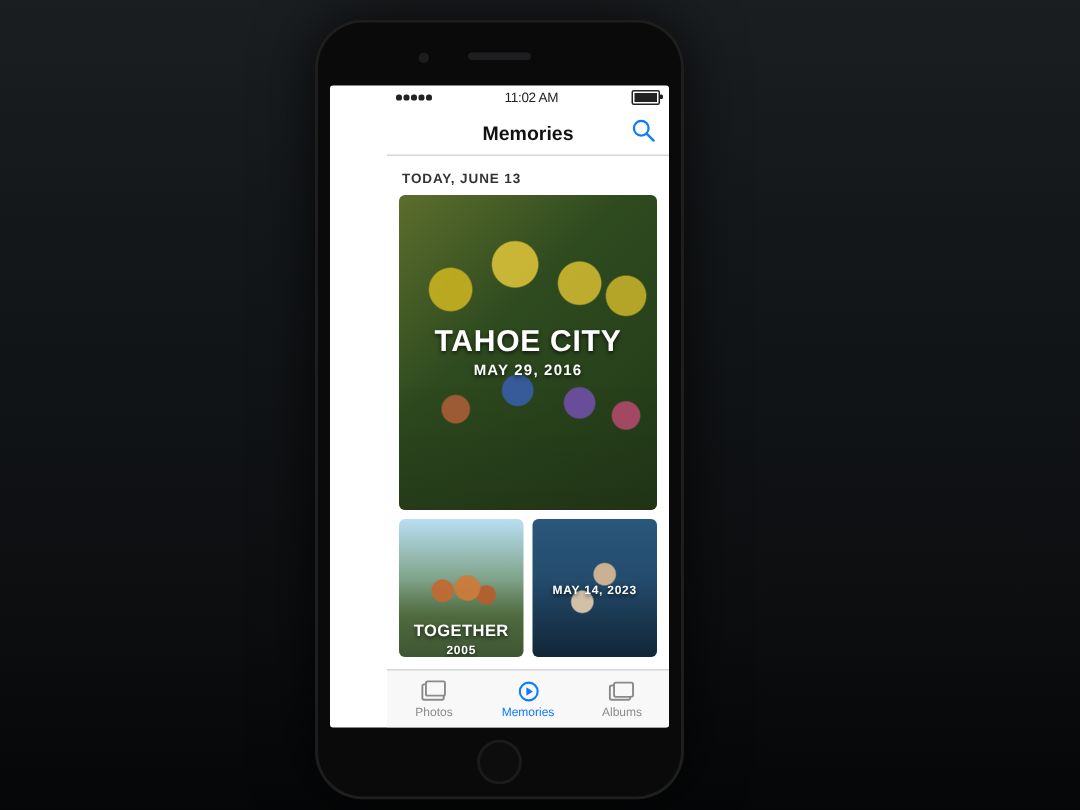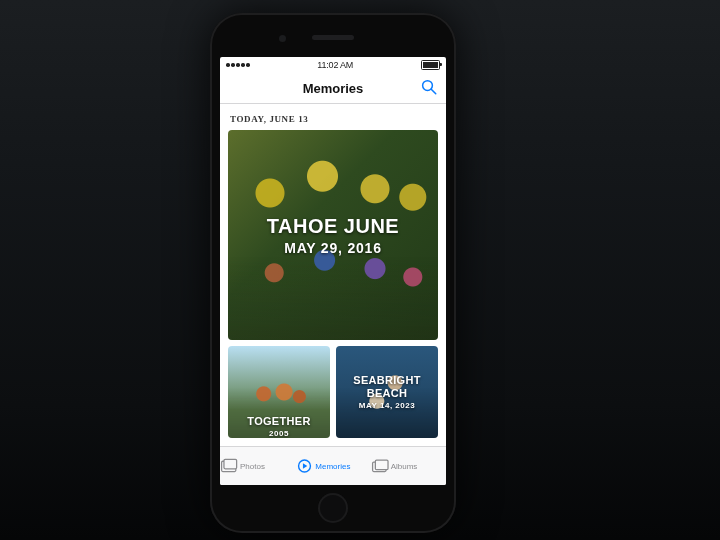--- a/index.html
+++ b/index.html
@@ -10,39 +10,39 @@
   .phone{position:absolute;left:210px;top:13px;width:246px;height:520px;
     background:#0a0a0a;border-radius:32px;overflow:hidden;
     box-shadow:inset 0 0 0 2px #1e1e1f,0 0 40px rgba(0,0,0,.8);}
   .phone::before{content:"";position:absolute;left:-8px;top:0;width:8px;height:520px;
     background:linear-gradient(to bottom,#111,#000);transform:skewY(1deg);}
   .speaker{position:absolute;top:22px;left:50%;transform:translateX(-50%);
     width:42px;height:5px;border-radius:3px;background:#1e1e20;}
   .cam{position:absolute;top:22px;left:50%;transform:translateX(-54px);
     width:7px;height:7px;border-radius:50%;background:#1b1c1e;}
   .screen{position:absolute;left:10px;right:10px;top:44px;bottom:48px;
-    background:#fff;border-radius:2px;overflow:hidden;display:flex;flex-direction:column;}
+    background:#fff;border-radius:2px;overflow:hidden;display:flex;flex-direction:column;padding-left:38px;}
   .status{height:16px;font-size:9px;color:#222;display:flex;align-items:center;
     padding:0 6px;justify-content:space-between;letter-spacing:-.2px;}
   .status .dots{display:flex;gap:1.5px;align-items:flex-end;}
   .status .dots i{display:block;width:3.5px;height:3.5px;border-radius:50%;background:#222;}
   .status .bat{display:flex;align-items:center;gap:2px;}
   .status .bat .shell{width:17px;height:8px;border:1px solid #222;border-radius:1.5px;
     position:relative;}
   .status .bat .shell::after{content:"";position:absolute;right:-3px;top:2px;width:2px;height:3px;
     background:#222;border-radius:0 1px 1px 0;}
   .status .bat .fill{position:absolute;left:1px;top:1px;bottom:1px;right:1px;background:#222;}
   .nav{height:30px;border-bottom:1px solid #d6d6d8;display:flex;align-items:center;
     justify-content:center;position:relative;}
   .nav h1{margin:0;font-size:13px;font-weight:600;color:#111;}
   .search-btn{position:absolute;right:8px;top:5px;width:18px;height:18px;color:#0a7cff;}
   .search-btn svg{width:100%;height:100%;display:block;}
   .content{flex:1;overflow:hidden;padding:6px 8px 0 8px;}
   .section-hdr{font-size:9px;letter-spacing:.6px;color:#333;text-transform:uppercase;
-    font-weight:600;padding:4px 2px 6px 2px;font-family:Liberation Serif, serif;}
+    font-weight:600;padding:4px 2px 6px 2px;}
   .card{border-radius:4px;position:relative;overflow:hidden;display:flex;
     align-items:center;justify-content:center;color:#fff;
     text-shadow:0 1px 3px rgba(0,0,0,.7);background:#888;}
   .card.large{width:100%;height:210px;
     background:linear-gradient(135deg,#5c6e2c 0%,#2e4a1f 40%,#223a18 100%);}
   .card.large::before{content:"";position:absolute;inset:0;
     background:
       radial-gradient(circle at 20% 30%,#d1b820 0 14px,transparent 15px),
       radial-gradient(circle at 45% 22%,#e3c83a 0 15px,transparent 16px),
       radial-gradient(circle at 70% 28%,#d9bf33 0 14px,transparent 15px),
@@ -63,26 +63,26 @@
       radial-gradient(circle at 70% 55%,#b95b28 0 6px,transparent 7px),
       linear-gradient(0deg,rgba(0,0,0,.35),transparent 55%);opacity:.9;}
   .card.small.c2{background:linear-gradient(180deg,#2a577c 0%,#1c3c57 100%);}
   .card.small.c2::before{content:"";position:absolute;inset:0;
     background:
       radial-gradient(circle at 58% 40%,#e7c499 0 7px,transparent 8px),
       radial-gradient(circle at 40% 60%,#efd7b3 0 7px,transparent 8px),
       linear-gradient(0deg,rgba(0,0,0,.4),transparent 55%);opacity:.85;}
   .card .txt{position:relative;text-align:center;}
   .card.large .txt .t{font-size:20px;font-weight:800;letter-spacing:.5px;}
-  .card.large .txt .s{font-size:14px;font-weight:700;letter-spacing:.8px;margin-top:2px;}
+  .card.large .txt .s{font-size:10px;font-weight:700;letter-spacing:.8px;margin-top:2px;}
   .card.small .txt .t{font-size:11px;font-weight:800;letter-spacing:.3px;line-height:1.1;}
   .card.small .txt .s{font-size:8px;font-weight:700;letter-spacing:.5px;margin-top:2px;}
   .tabbar{height:38px;border-top:1px solid #d6d6d8;background:#f8f8f9;
     display:flex;align-items:center;justify-content:space-around;}
-  .tab{flex:1;display:flex;flex-direction:row;align-items:center;color:#8a8a8d;
+  .tab{flex:1;display:flex;flex-direction:column;align-items:center;color:#8a8a8d;
     font-size:8px;gap:1px;}
   .tab.active{color:#0a7cff;}
   .tab svg{width:19px;height:16px;display:block;}
   .home{position:absolute;bottom:10px;left:50%;transform:translateX(-50%);
     width:30px;height:30px;border-radius:50%;background:#0d0d0e;
     box-shadow:inset 0 0 0 2px #1b1b1c;}
 </style>
 </head>
 <body>
 
@@ -117,35 +117,34 @@
             <line x1="15" y1="15" x2="21" y2="21" stroke="currentColor" stroke-width="2" stroke-linecap="round"></line>
           </svg>
         </span>
       </div>
 
       <div class="content">
         <div class="section-hdr">TODAY, JUNE 13</div>
 
         <div class="card large">
           <div class="txt">
-            <div class="t">TAHOE JUNE</div>
+            <div class="t">TAHOE CITY</div>
             <div class="s">MAY 29, 2016</div>
           </div>
         </div>
 
         <div class="row2">
           <div class="card small c1">
             <div class="txt">
               <div class="t">TOGETHER</div>
               <div class="s">2005</div>
             </div>
           </div>
           <div class="card small c2">
             <div class="txt">
-              <div class="t">SEABRIGHT BEACH</div>
               <div class="s">MAY 14, 2023</div>
             </div>
           </div>
         </div>
       </div>
 
       <div class="tabbar">
         <div class="tab">
           <svg viewBox="0 0 24 20">
             <rect x="2" y="4" width="18" height="13" rx="1.5" fill="none" stroke="currentColor" stroke-width="1.6"></rect>

